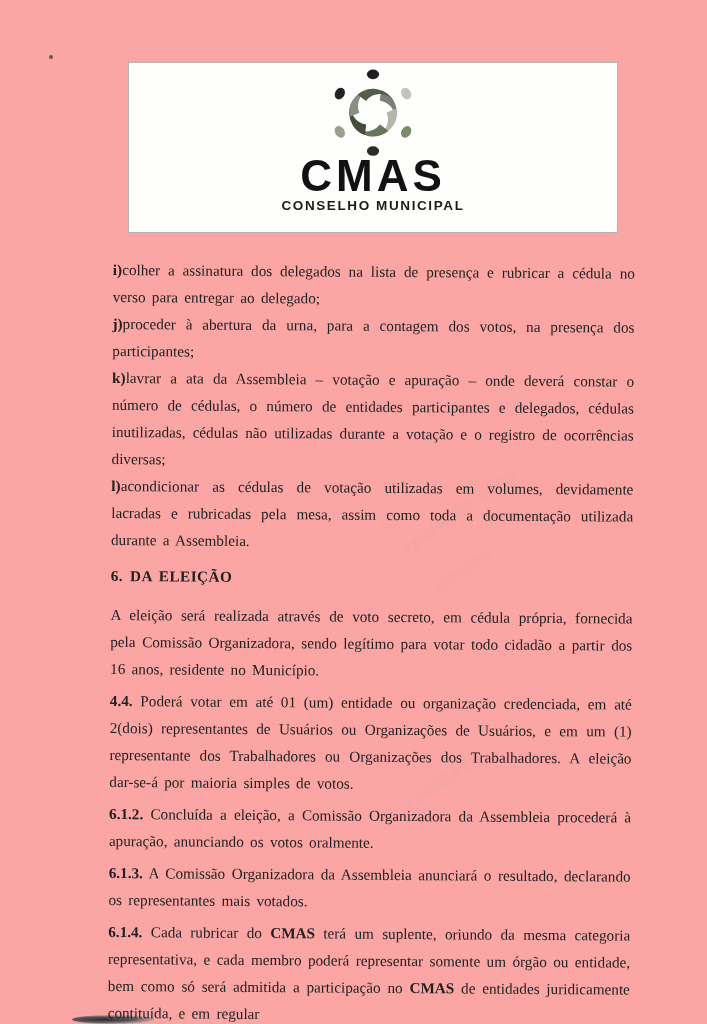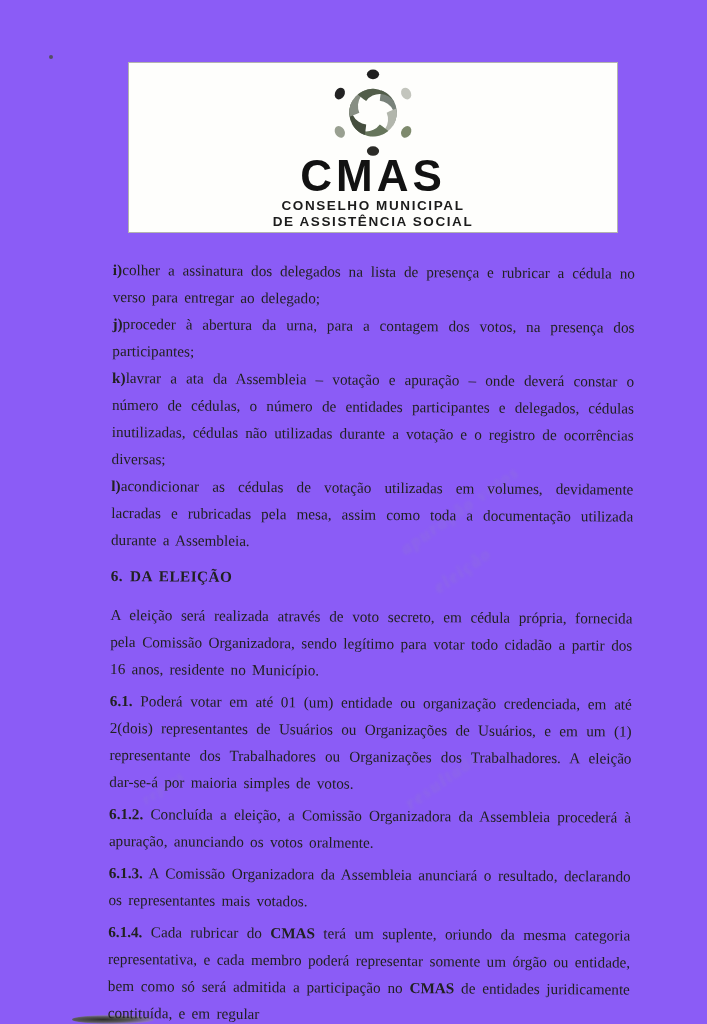--- a/index.html
+++ b/index.html
@@ -1,19 +1,19 @@
 <!DOCTYPE html>
 <html><head>
 <meta charset="utf-8">
 <style>
   * { margin:0; padding:0; box-sizing:border-box; }
   html,body { background:#e8e8e8; }
   .page {
     position:relative; width:707px; height:1024px; margin:0 auto;
-    background:#8b5cf6; overflow:hidden;
+    background:#fca5a5; overflow:hidden;
     font-family:"Liberation Serif", serif; color:#1e1e1e;
   }
   
   .logo-box {
     position:absolute; left:128px; top:62px; width:490px; height:171px;
     border:1px solid #b3b3b0; background:#fefefc;
     display:flex; flex-direction:column; align-items:center; justify-content:flex-start;
     padding-top:2px;
   }
   .logo-swirl { width:150px; height:92px; display:block; }
@@ -96,38 +96,37 @@
           <path d="M79.6,29.7 A28,28 0 0 1 92.9,72.1 A20,20 0 0 0 78,42.1 C78.5,37 79,33 79.6,29.7 Z" fill="#878e83"></path>
         </g>
         <g transform="rotate(300 70 56)">
           <ellipse cx="70" cy="11" rx="7.2" ry="5.6" fill="#232323"></ellipse>
           <path d="M79.6,29.7 A28,28 0 0 1 92.9,72.1 A20,20 0 0 0 78,42.1 C78.5,37 79,33 79.6,29.7 Z" fill="#525d4a"></path>
         </g>
       </g>
     </svg>
     <div class="logo-acronym">CMAS</div>
     <div class="logo-sub">CONSELHO MUNICIPAL</div>
-    <div class="logo-sub">DE ASSISTÊNCIA SOCIAL</div>
   </div>
 
   <div class="doc-body">
 
     <p><span class="lead">i)</span><span>colher a assinatura dos delegados na lista de presença e rubricar a cédula no verso para entregar ao delegado;</span></p>
 
     <p><span class="lead">j)</span><span>proceder à abertura da urna, para a contagem dos votos, na presença dos participantes;</span></p>
 
     <p><span class="lead">k)</span><span>lavrar a ata da Assembleia – votação e apuração – onde deverá constar o número de cédulas, o número de entidades participantes e delegados, cédulas inutilizadas, cédulas não utilizadas durante a votação e o registro de ocorrências diversas;</span></p>
 
     <p><span class="lead">l)</span><span>acondicionar as cédulas de votação utilizadas em volumes, devidamente lacradas e rubricadas pela mesa, assim como toda a documentação utilizada durante a Assembleia.</span></p>
 
     <p class="section-heading">6. DA ELEIÇÃO</p>
 
     <p>A eleição será realizada através de voto secreto, em cédula própria, fornecida pela Comissão Organizadora, sendo legítimo para votar todo cidadão a partir dos 16 anos, residente no Município.</p>
 
-    <p class="sect"><span class="lead">6.1.</span><span>  Poderá votar em até 01 (um) entidade ou organização credenciada, em até 2(dois) representantes de Usuários ou Organizações de Usuários, e em um (1) representante dos Trabalhadores ou Organizações dos Trabalhadores. A eleição dar-se-á por maioria simples de votos.</span></p>
+    <p class="sect"><span class="lead">4.4.</span><span>  Poderá votar em até 01 (um) entidade ou organização credenciada, em até 2(dois) representantes de Usuários ou Organizações de Usuários, e em um (1) representante dos Trabalhadores ou Organizações dos Trabalhadores. A eleição dar-se-á por maioria simples de votos.</span></p>
 
     <p class="sect"><span class="lead">6.1.2.</span><span> Concluída a eleição, a Comissão Organizadora da Assembleia procederá à apuração, anunciando os votos oralmente.</span></p>
 
     <p class="sect"><span class="lead">6.1.3.</span><span> A Comissão Organizadora da Assembleia anunciará o resultado, declarando os representantes mais votados.</span></p>
 
     <p class="sect"><span class="lead">6.1.4.</span><span> Cada rubricar do </span><span class="lead">CMAS</span><span> terá um suplente, oriundo da mesma categoria representativa, e cada membro poderá representar somente um órgão ou entidade, bem como só será admitida a participação no </span><span class="lead">CMAS</span><span> de entidades juridicamente contituída, e em regular</span></p>
 
   </div>
 
 </div>

